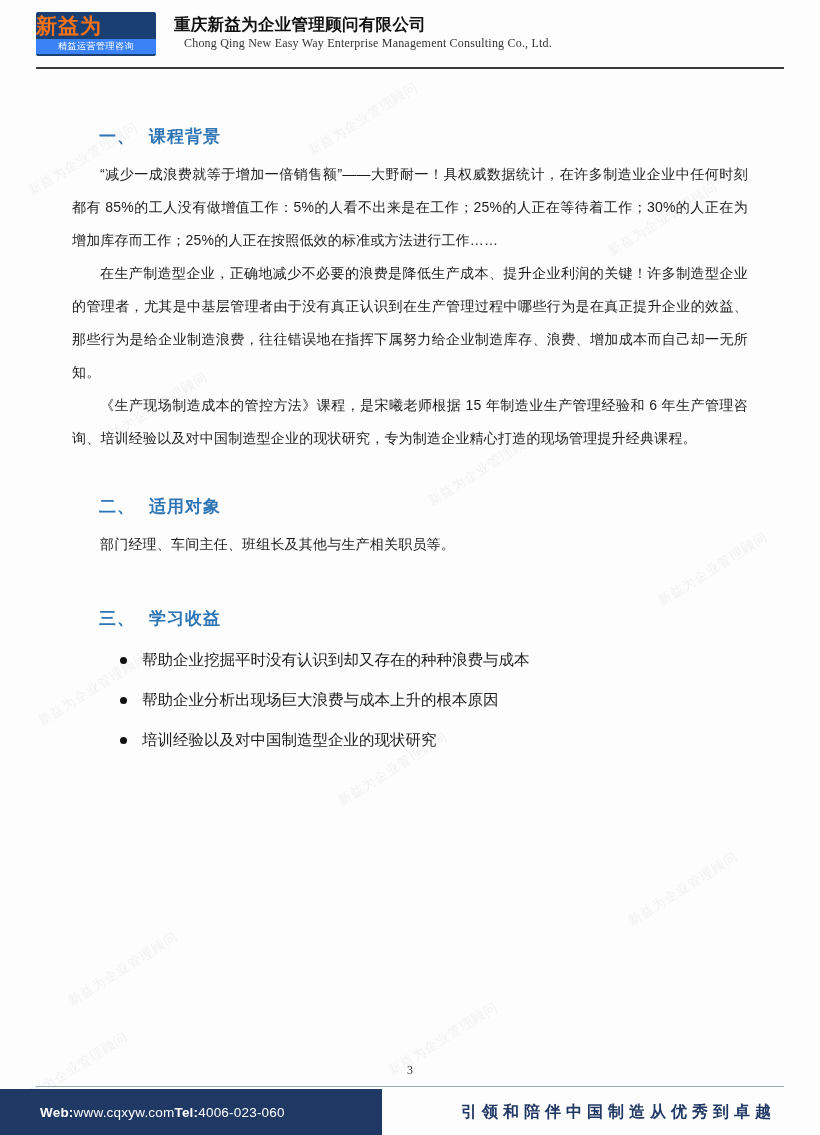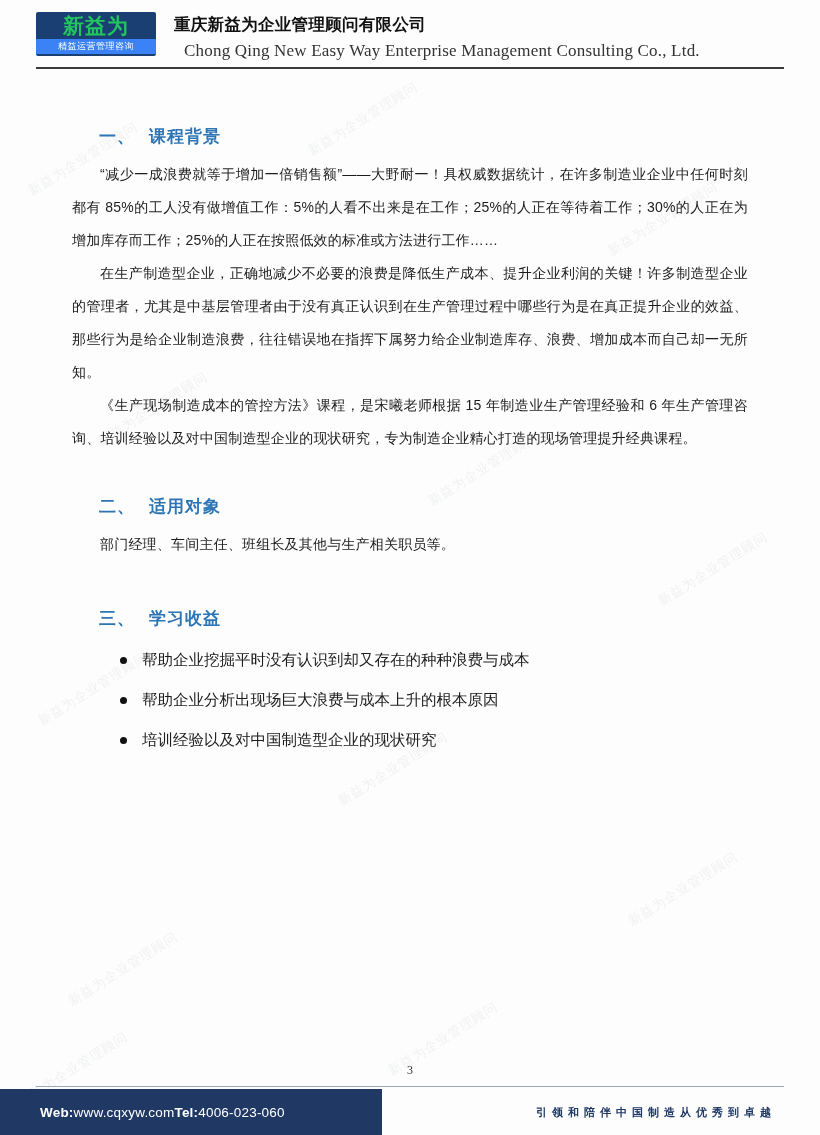--- a/index.html
+++ b/index.html
@@ -49,24 +49,23 @@
   .logo {
     width: 120px;
     height: 44px;
     background: #1a3f73;
     border-radius: 2px;
     position: relative;
     flex: 0 0 auto;
     overflow: hidden;
   }
   .logo-top {
-    color: #22c55e;
+    color: #f97316;
     font-size: 21px;
     font-weight: bold;
-    text-align: center;
     line-height: 27px;
     letter-spacing: 1px;
   }
   .logo-bottom {
     background: #3b82f6;
     color: #ffffff;
     font-size: 9px;
     text-align: center;
     line-height: 15px;
     letter-spacing: 0.5px;
@@ -75,24 +74,23 @@
     margin-left: 18px;
     padding-top: 2px;
   }
   .company-cn {
     font-size: 16.5px;
     font-weight: bold;
     color: #111111;
     letter-spacing: 0.3px;
   }
   .company-en {
-    font-size: 17px;
+    font-size: 12px;
     color: #333333;
     font-family: "Liberation Serif", serif;
-    margin-top: 5px;
     letter-spacing: 0.2px;
     text-align: right;
     padding-left: 10px;
   }
   .header-rule {
     margin: 5px 36px 0 36px;
     height: 2px;
     background: #3b3b3b;
   }
 
@@ -190,21 +188,21 @@
   }
   .footer-left .w { font-weight: bold; }
   .footer-right {
     position: absolute;
     right: 44px;
     bottom: 0;
     height: 46px;
     display: flex;
     align-items: center;
     color: #1f3864;
-    font-size: 11px;
+    font-size: 16px;
     font-weight: bold;
     letter-spacing: 5px;
   }
 </style>
 </head>
 <body>
 
 <div class="page">
 
   <div class="watermark" style="left:20px; top:150px;">新益为企业管理顾问</div>

